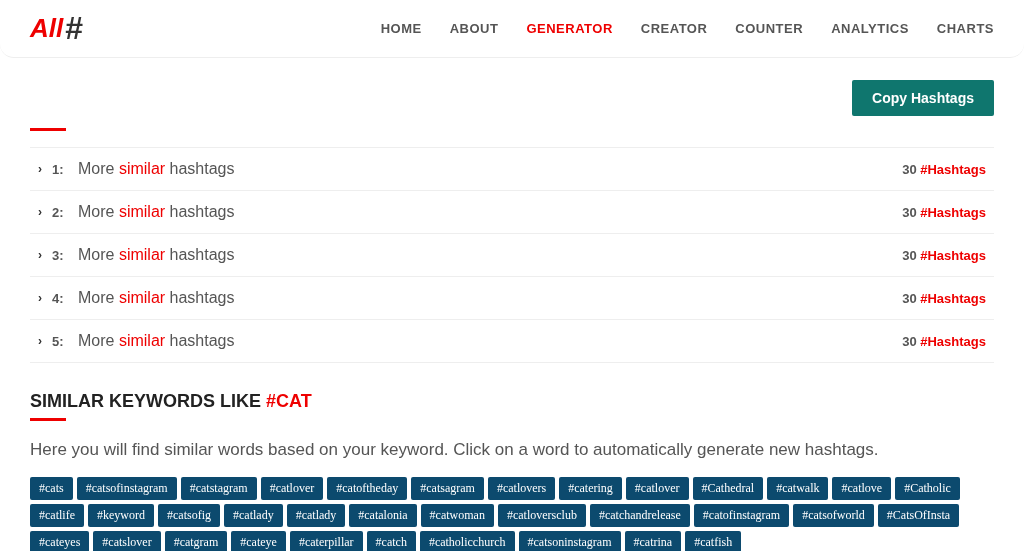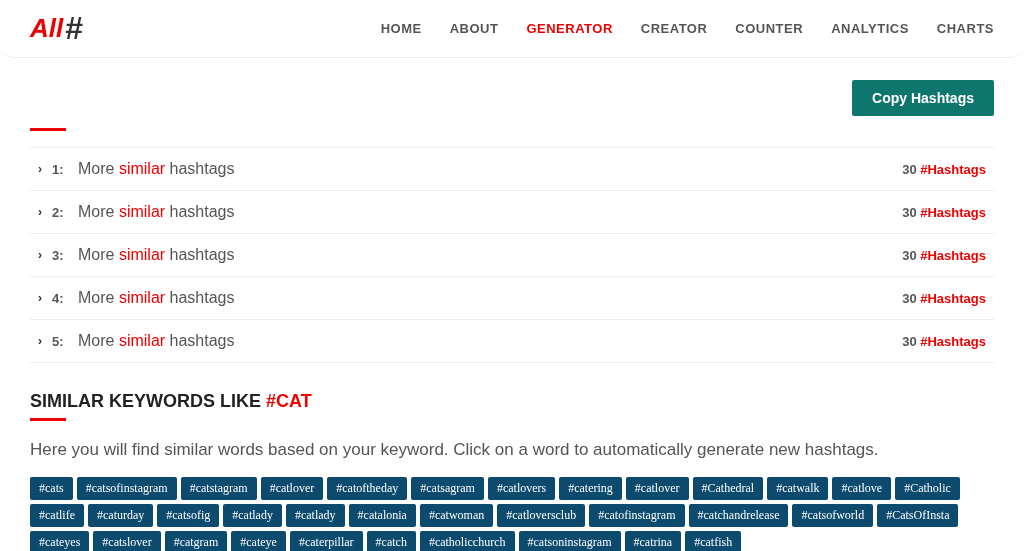--- a/index.html
+++ b/index.html
@@ -232,29 +232,29 @@
         <span class="tag">#catoftheday</span>
         <span class="tag">#catsagram</span>
         <span class="tag">#catlovers</span>
         <span class="tag">#catering</span>
         <span class="tag">#catlover</span>
         <span class="tag">#Cathedral</span>
         <span class="tag">#catwalk</span>
         <span class="tag">#catlove</span>
         <span class="tag">#Catholic</span>
         <span class="tag">#catlife</span>
-        <span class="tag">#caturday</span>
+        <span class="tag">#keyword</span>
         <span class="tag">#catsofig</span>
         <span class="tag">#catlady</span>
         <span class="tag">#catlady</span>
         <span class="tag">#catalonia</span>
         <span class="tag">#catwoman</span>
         <span class="tag">#catloversclub</span>
+        <span class="tag">#catchandrelease</span>
         <span class="tag">#catofinstagram</span>
-        <span class="tag">#catchandrelease</span>
         <span class="tag">#catsofworld</span>
         <span class="tag">#CatsOfInsta</span>
         <span class="tag">#cateyes</span>
         <span class="tag">#catslover</span>
         <span class="tag">#catgram</span>
         <span class="tag">#cateye</span>
         <span class="tag">#caterpillar</span>
         <span class="tag">#catch</span>
         <span class="tag">#catholicchurch</span>
         <span class="tag">#catsoninstagram</span>

